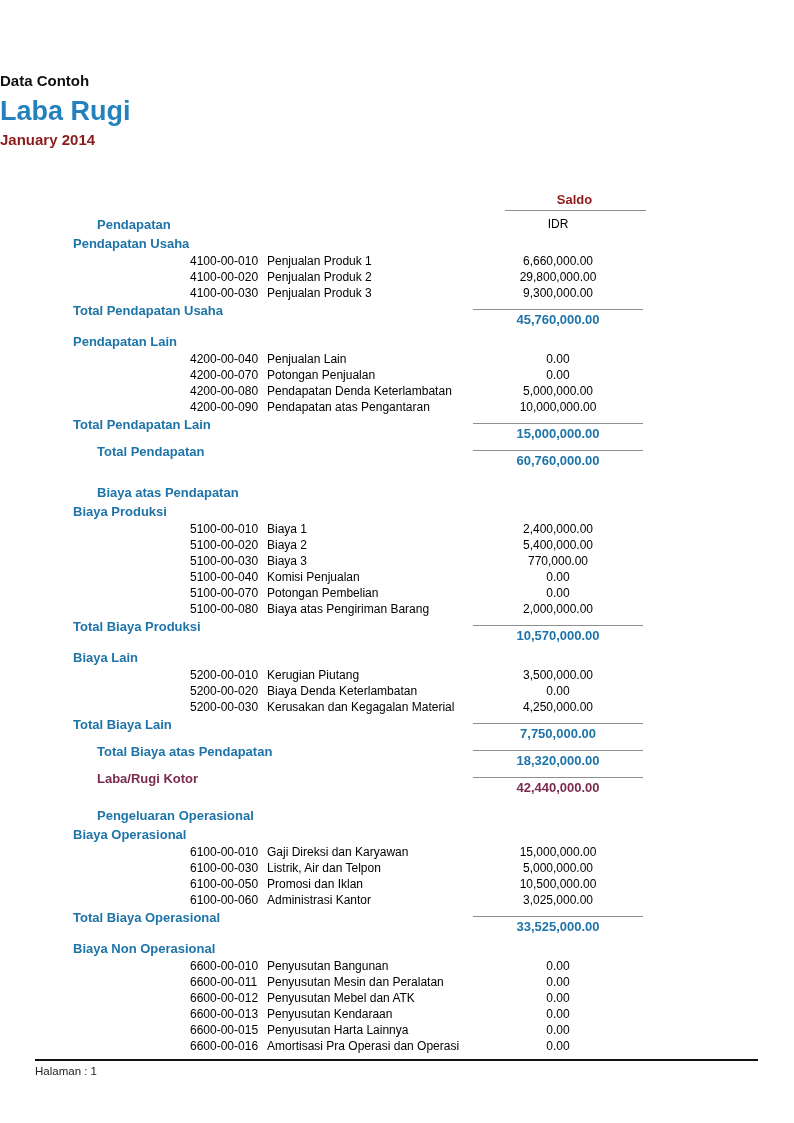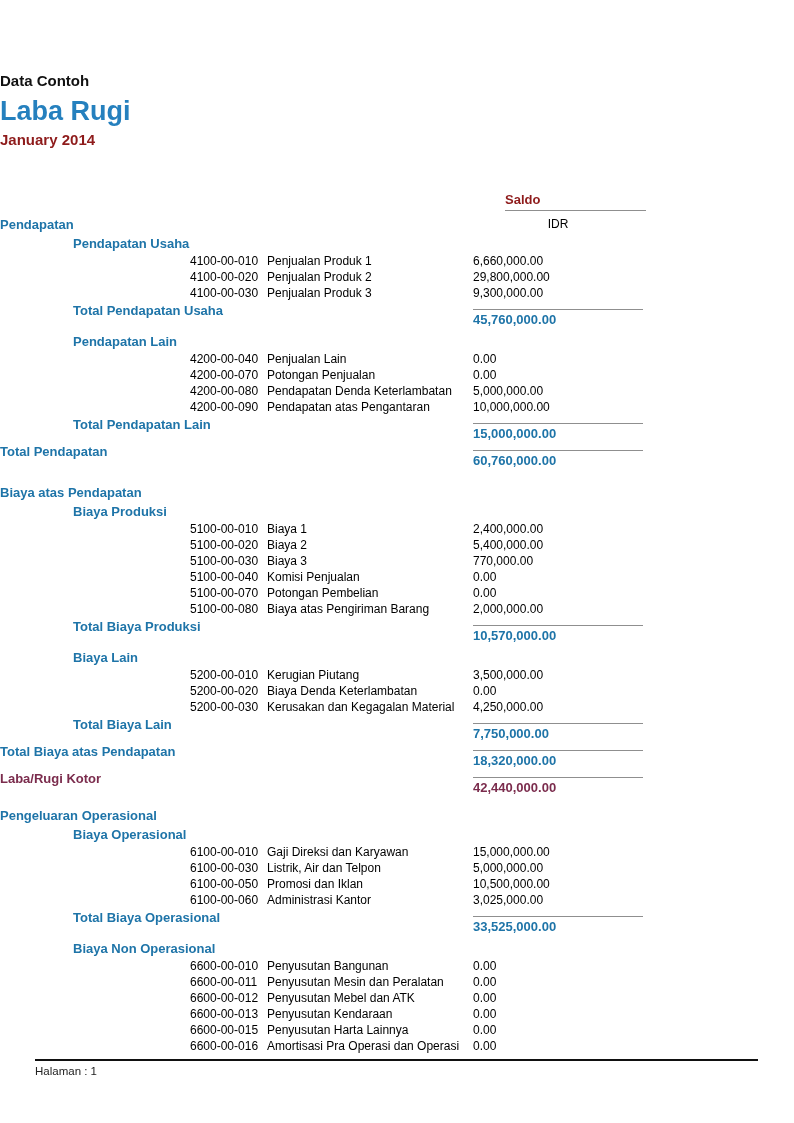--- a/index.html
+++ b/index.html
@@ -23,49 +23,49 @@
     color: var(--text-black);
   }
   
   .report-header { padding-top: 72px; }
   .company-name { font-size: 15px; font-weight: 700; color: #111; }
   .report-title { font-size: 27px; font-weight: 700; color: var(--title-blue); margin-top: 7px; }
   .report-period { font-size: 15px; font-weight: 700; color: var(--dark-red); margin-top: 4px; }
   
   .saldo-header {
     position: absolute; top: 192px; right: 148px; width: 141px;
-    text-align: left; font-size: 13px; font-weight: 700;
+    text-align: center; font-size: 13px; font-weight: 700;
     color: var(--dark-red);
     border-bottom: 1px solid var(--rule-gray);
     padding-bottom: 3px; padding-right: 2px;
   }
   
   .rows { position: absolute; top: 215px; left: 0; right: 0; }
   .currency-cell {
     position: absolute; top: 0; right: 151px; width: 170px;
     text-align: center; font-size: 12px; line-height: 19px; color: var(--text-black);
   }
   .row { position: relative; height: 16px; line-height: 16px; font-size: 12px; }
   .row-h1, .row-h2, .row-total1, .row-total2 {
     height: 19px; line-height: 19px; font-size: 13px; font-weight: 700;
     color: var(--heading-blue);
   }
-  .row-h1, .row-total1 { }
+  .row-h1, .row-total1 { padding-left: 97px; }
   .row-h2, .row-total2 { padding-left: 73px; }
   .row-h1 { margin-top: 22px; }
   #rows > div:first-of-type { margin-top: 0; }
   .row-total1 { margin-top: 8px; }
   .row-total2 + .row-h2 { margin-top: 12px; }
   .row-maroon + .row-h1 { margin-top: 18px; }
   .row-maroon, .row-maroon .val { color: var(--maroon); }
   .code { position: absolute; left: 190px; }
   .acct-name { position: absolute; left: 267px; }
   .val {
     position: absolute; right: 151px; top: 0; width: 170px; height: 100%;
-    text-align: left; color: var(--text-black); font-weight: 400;
+    text-align: center; color: var(--text-black); font-weight: 400;
   }
   .row-total1 .val, .row-total2 .val {
     border-top: 1px solid var(--rule-gray);
     color: inherit; font-weight: 700;
     padding-top: 2px; line-height: 16px; margin-top: 8px;
   }
   
   .footer-line {
     position: absolute; left: 35px; top: 1059px; width: 723px;
     border-top: 2px solid #111;

